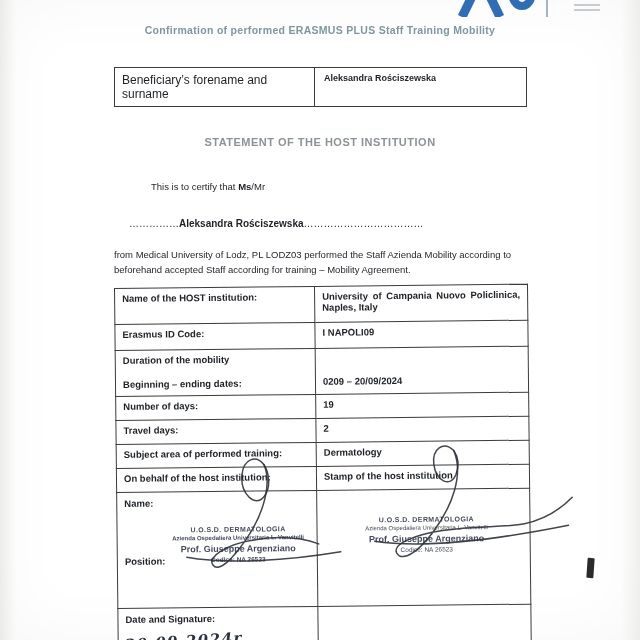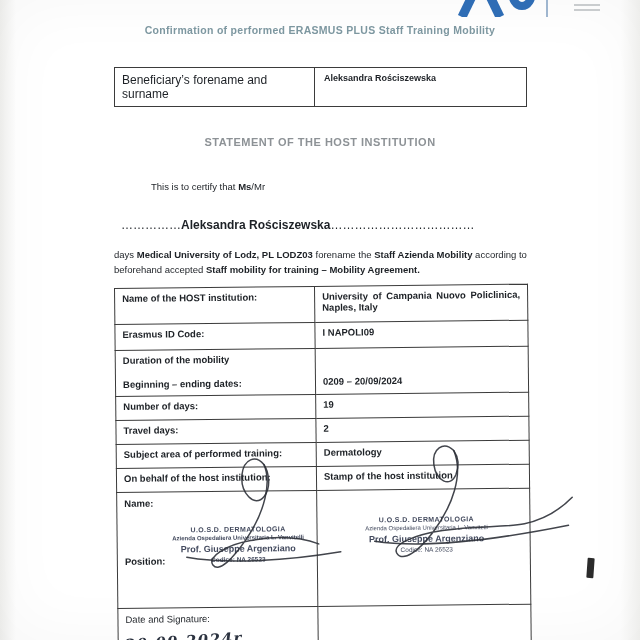--- a/index.html
+++ b/index.html
@@ -23,43 +23,43 @@
   .ben-table { position:absolute; top:67px; left:114px; width:413px; display:flex;
                border:1.2px solid #3b3b3b; background:#fff; }
   .ben-label { width:200px; padding:5px 7px; font-size:12px; border-right:1.2px solid #3b3b3b; }
   .ben-value { flex:1; padding:5px 9px; font-size:9px; font-weight:700; }
 
   .statement-heading { position:absolute; top:136px; left:0; width:100%; text-align:center;
                        font-size:11px; font-weight:700; color:#8d9296; letter-spacing:.5px; }
 
   .certify   { position:absolute; top:181px; left:117px; font-size:9.5px;margin-left:34px; }
   .certify b { font-weight:700; }
-  .name-line { position:absolute; top:218px; left:121px; font-size:12px; }
+  .name-line { position:absolute; top:218px; left:129px; font-size:10px; }
   .name-line .nm { font-weight:700; }
   .body-par  { position:absolute; top:248px; left:114px; width:415px; font-size:9.5px; line-height:1.55; }
-  .body-par b { font-weight:700; }
+  .body-par b { font-weight:400; }
 
   .details { position:absolute; top:288px; left:114px; width:414px;
              transform:rotate(-0.6deg); transform-origin:left top; }
   table { width:100%; border-collapse:collapse; background:#fff; }
   td { border:1.2px solid #3b3b3b; padding:4px 7px; font-size:9.5px; vertical-align:top; }
   td.lab { width:200px; font-weight:600; }
   .val { font-weight:700; }
   .r1 td { height:36px; } .r1 .val { text-align:justify; }
   .r2 td { height:26px; }
   .r3 td { height:46px; }
   .r3 .valcell { vertical-align:bottom; padding-bottom:7px; }
   .duration-gap { margin-top:13px; }
   .r4 td,.r5 td,.r6 td,.r7 td { height:24px; }
   .r8 td { height:116px; position:relative; }
   .r9 td { height:54px; position:relative; }
 
   .name-label  { position:absolute; left:7px; top:5px; font-weight:600; }
   .pos-label   { position:absolute; left:7px; top:63px; font-weight:600; }
-  .date-label  { position:absolute; left:7px; top:5px; font-weight:400; }
+  .date-label  { position:absolute; left:7px; top:5px; font-weight:700; }
 
   .stamp { color:#434a5e; text-align:center; line-height:1.25; }
   .stamp-l1 { font-size:7px;   font-weight:700; letter-spacing:.4px; }
   .stamp-l2 { font-size:6px; }
   .stamp-l3 { font-size:9px;   font-weight:700; margin-top:2px; }
   .stamp-l4 { font-size:6.5px; }
   .stamp-left  { position:absolute; left:38px; top:34px; width:165px; }
   .stamp-right { position:absolute; left:20px; top:26px; width:178px; }
 
   .handwritten { position:absolute; left:6px; top:24px; font-size:15px; font-style:italic;
@@ -98,21 +98,21 @@
     <div class="ben-label">Beneficiary’s forename and surname</div>
     <div class="ben-value">Aleksandra Rościszewska</div>
   </div>
 
   <div class="statement-heading">STATEMENT OF THE HOST INSTITUTION</div>
 
   <div class="certify"><span>This is to certify that </span><b>Ms</b><span>/Mr</span></div>
 
   <div class="name-line"><span>……………</span><span class="nm">Aleksandra Rościszewska</span><span>………………………………</span></div>
 
-  <div class="body-par"><span>days </span><b>Medical University of Lodz, PL LODZ03</b><span> forename the </span><b>Staff Azienda Mobility</b><span> according to beforehand accepted </span><b>Staff mobility for training – Mobility Agreement.</b></div>
+  <div class="body-par"><span>from </span><b>Medical University of Lodz, PL LODZ03</b><span> performed the </span><b>Staff Azienda Mobility</b><span> according to beforehand accepted </span><b>Staff according for training – Mobility Agreement.</b></div>
 
   <div class="details">
     <table>
       <tbody>
           <tr class="r1">
         <td class="lab">Name of the HOST institution:</td>
         <td>
               <div class="val">University of Campania Nuovo Policlinica, Naples, Italy</div>
             </td>
       </tr>

